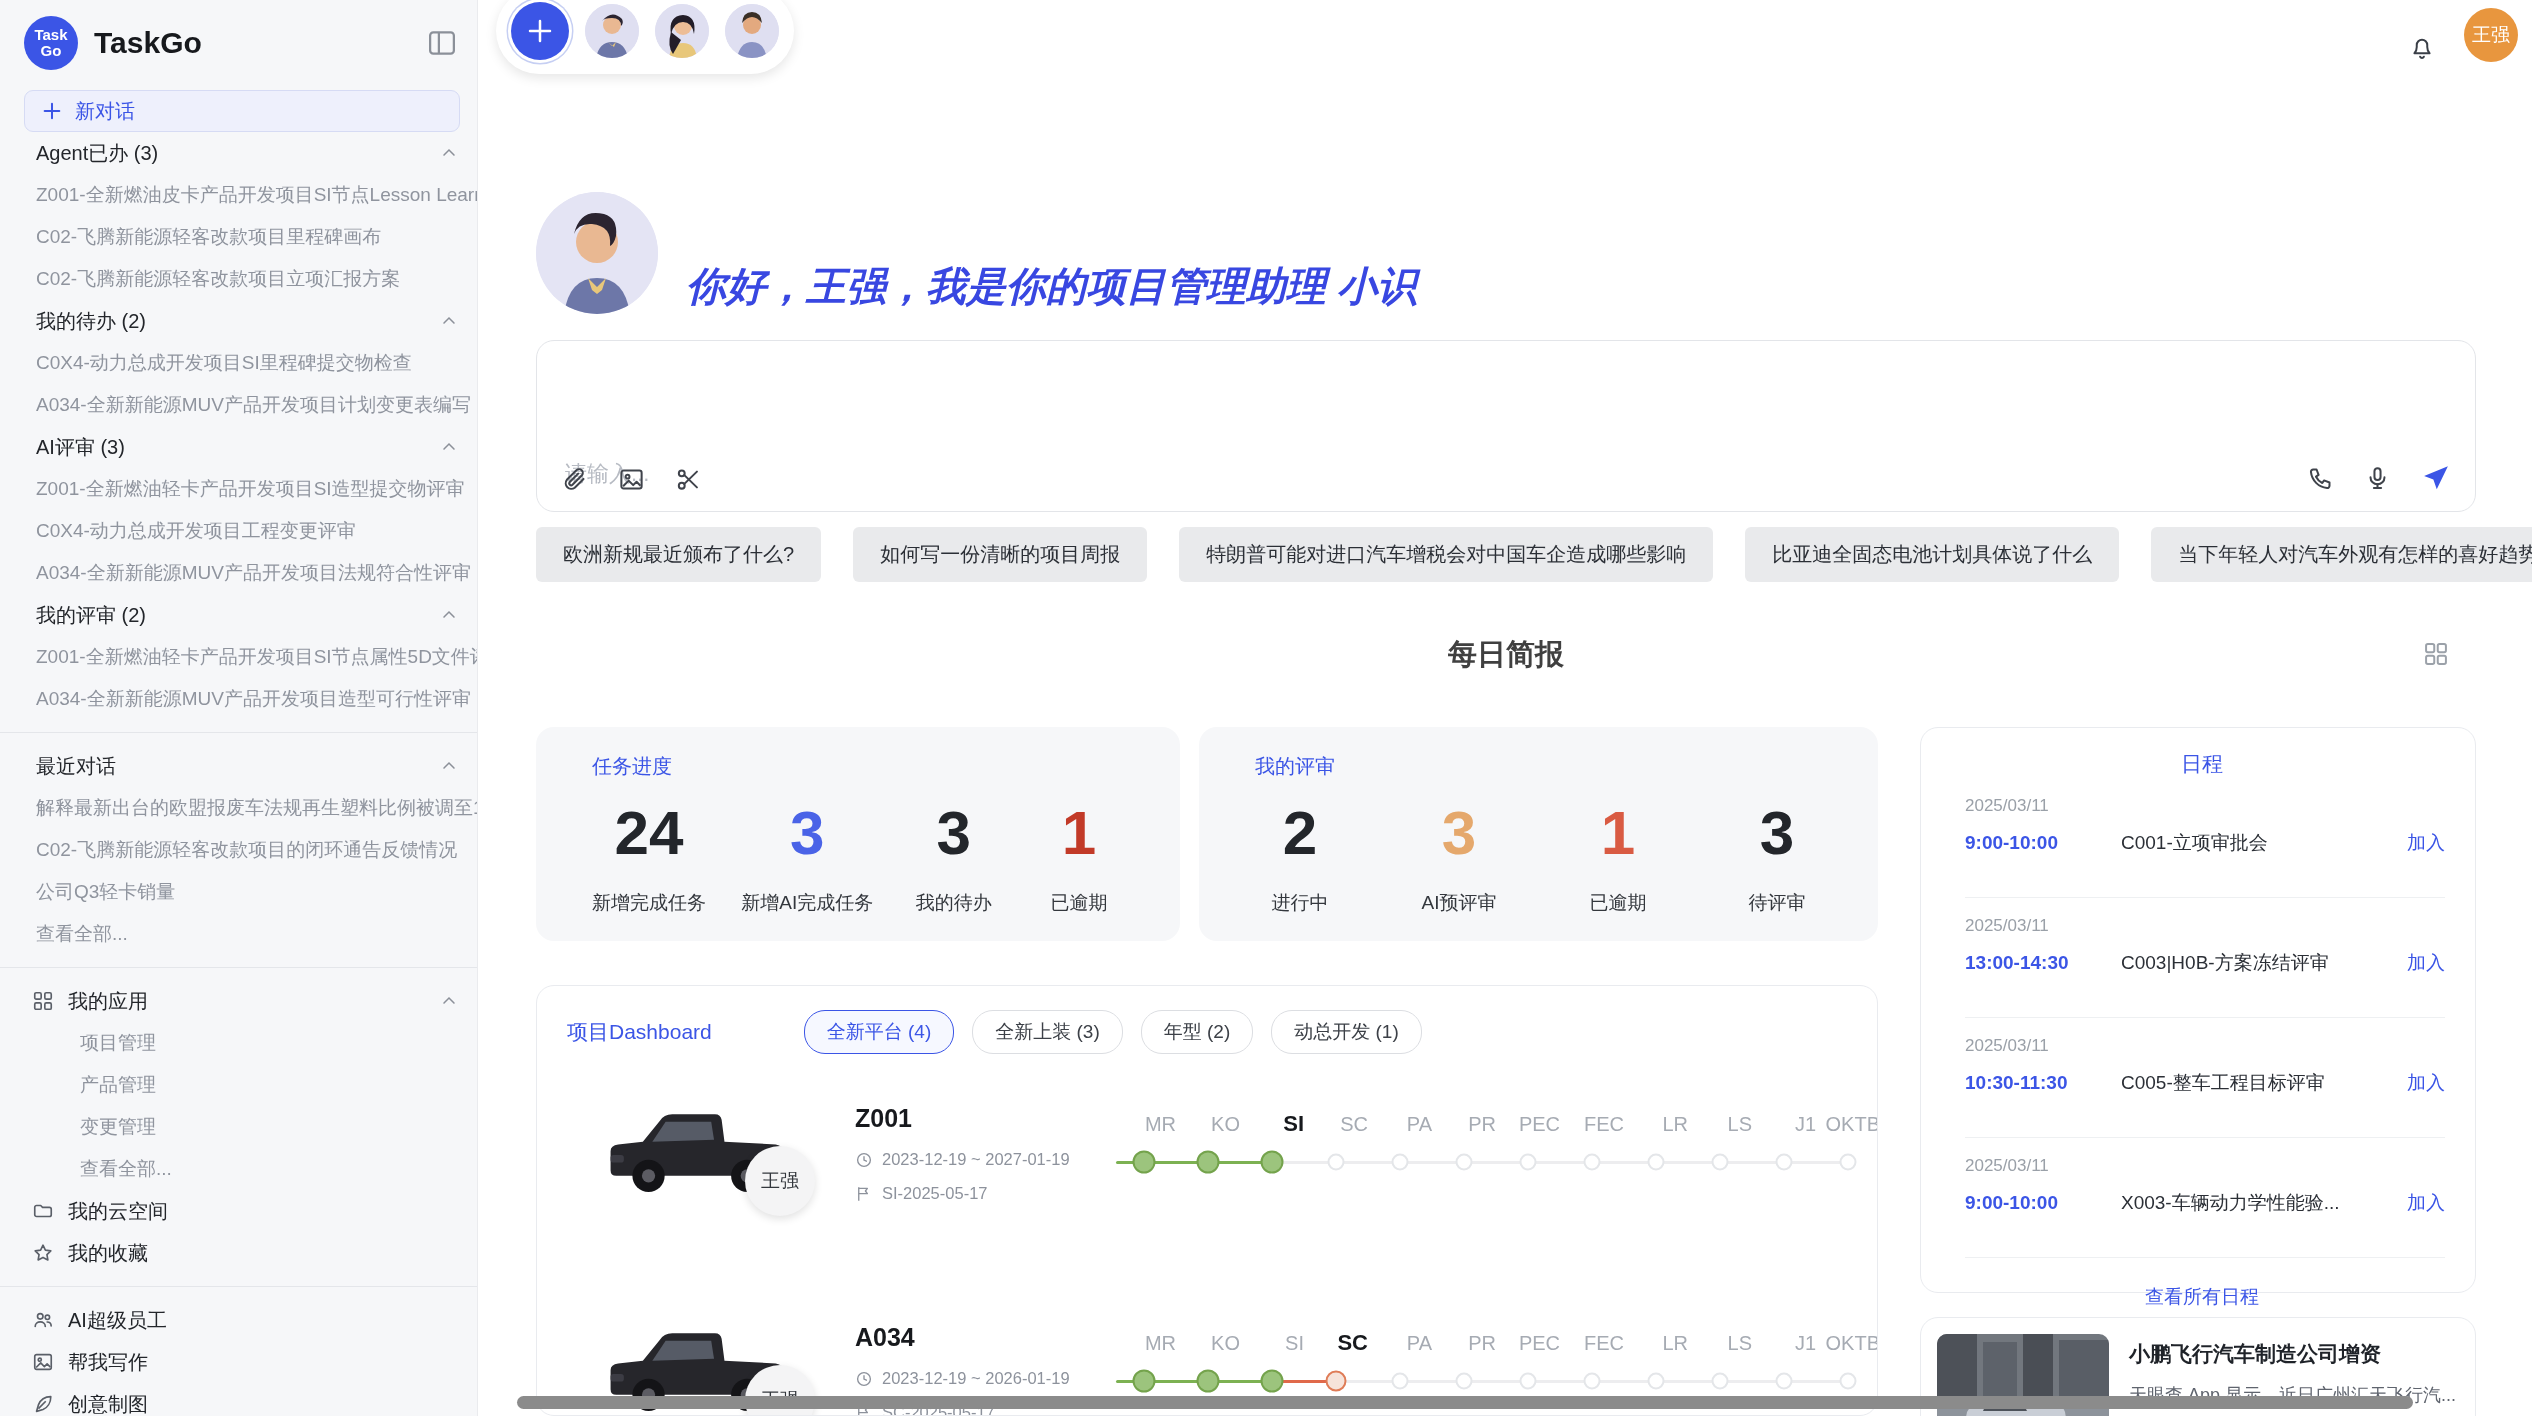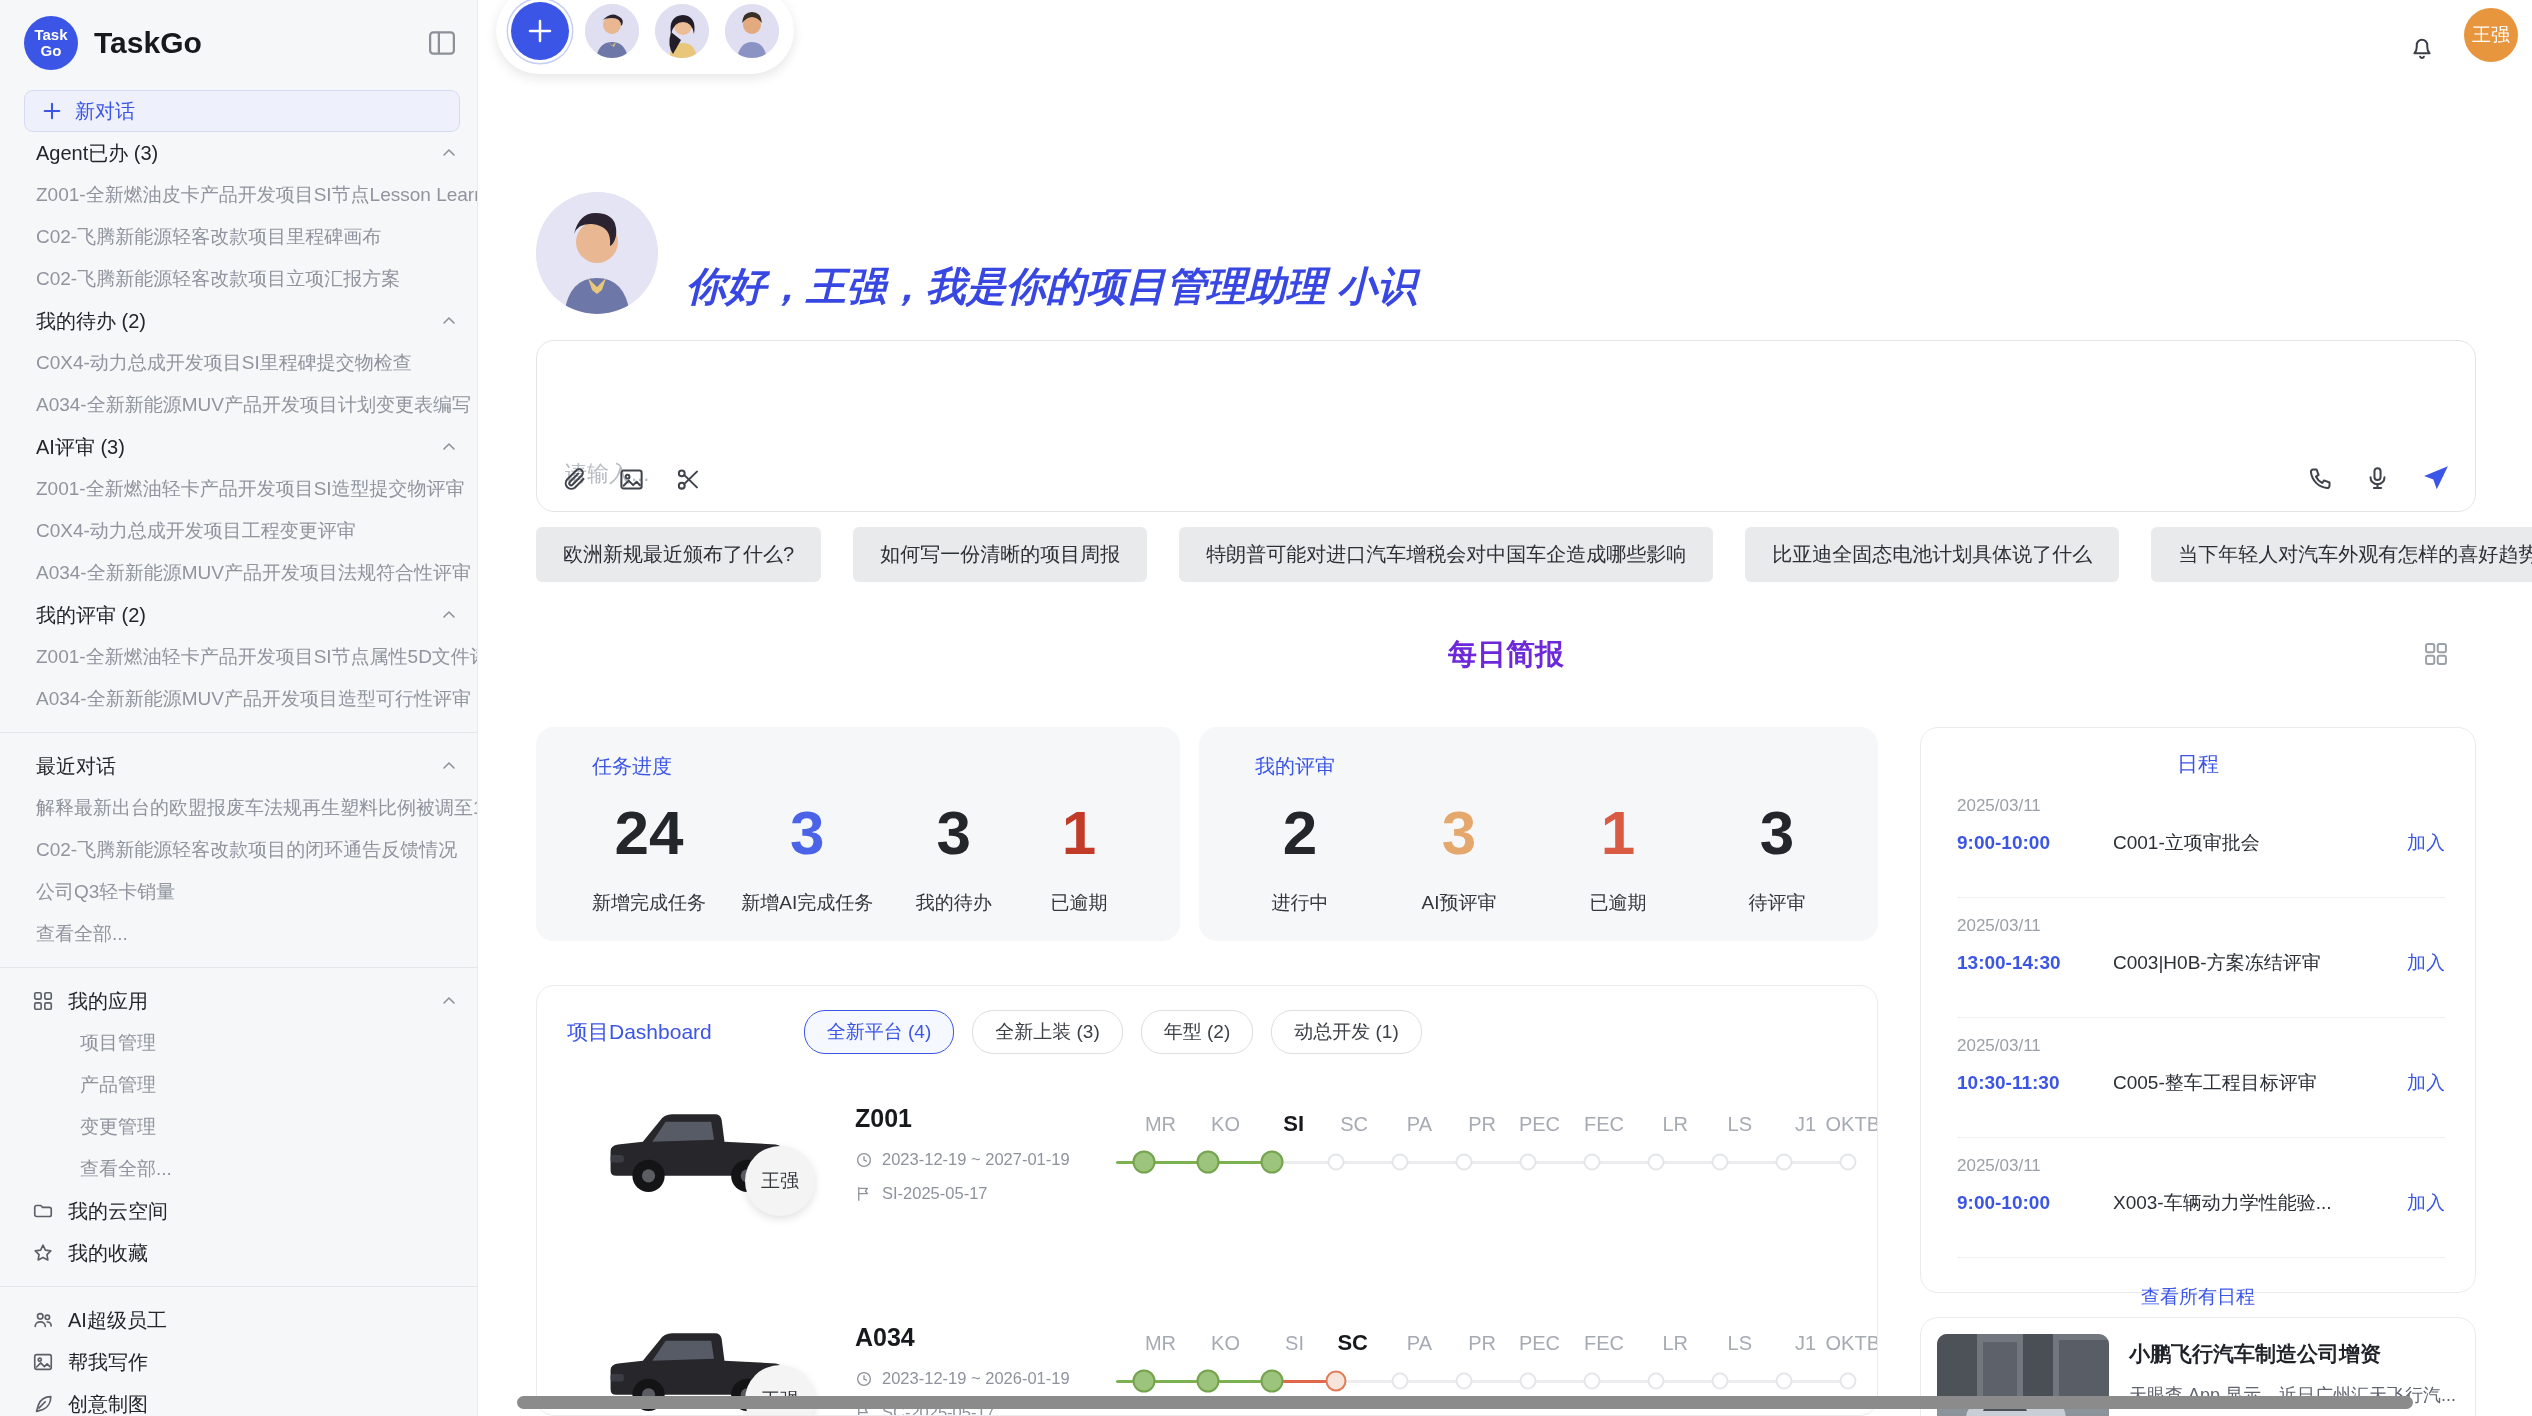--- a/index.html
+++ b/index.html
@@ -50,21 +50,21 @@
   .in-left{position:absolute;left:24px;bottom:18px;display:flex;gap:30px;color:#3f434b;}
   .in-right{position:absolute;right:24px;bottom:18px;display:flex;gap:30px;align-items:center;color:#3f434b;}
   .send{color:#3b55e6;}
   .in-left > span, .in-right > span{cursor:pointer;}
 
   .chips{position:absolute;left:58px;top:527px;width:1940px;display:flex;gap:32px;}
   .chip{height:55px;background:#e9eaec;border-radius:6px;display:flex;align-items:center;
         padding:0 27px;font-size:20px;color:#2b2f36;white-space:nowrap;cursor:pointer;}
 
   .brief{position:absolute;left:58px;top:632px;width:1940px;height:44px;}
-  .brief-title{text-align:center;font-size:29px;font-weight:bold;color:#6d28d9;line-height:44px;}
+  .brief-title{text-align:center;font-size:29px;font-weight:bold;color:#404040;line-height:44px;}
   .brief-ico{position:absolute;right:26px;top:8px;color:#9ba1a9;cursor:pointer;}
 
   .stats{position:absolute;left:58px;top:727px;display:flex;gap:19px;}
   .stat-card{background:#f6f7f9;border-radius:18px;height:214px;box-sizing:border-box;padding:26px 56px;}
   .stat-card.c1{width:644px;}
   .stat-card.c2{width:679px;}
   .stat-title{font-size:20px;color:#3b55e6;}
   .metrics{display:flex;justify-content:space-between;margin-top:18px;}
   .metric{text-align:center;min-width:90px;}
   .num{font-size:62px;font-weight:bold;line-height:70px;}
@@ -98,21 +98,21 @@
   .baseline{position:absolute;left:32px;right:32px;top:17px;height:3px;background:#ededef;border-radius:2px;}
   .seg{position:absolute;top:17px;height:3px;border-radius:2px;}
   .seg.green{left:4px;width:156px;background:#7cb152;}
   .seg.red{left:160px;width:64px;background:#e0694a;}
   .dot{position:absolute;top:18px;transform:translate(-50%,-50%);width:17px;height:17px;border-radius:50%;
        background:#fff;border:2px solid #e4e6e9;box-sizing:border-box;}
   .dot.done{width:23px;height:23px;background:#9cc47d;border-color:#74a34c;}
   .dot.cur-over{width:21px;height:21px;background:#f6e3da;border-color:#df7c57;}
 
   .sched{position:absolute;left:1442px;top:727px;width:556px;height:566px;border:1.5px solid #e9ebef;
-         border-radius:18px;box-sizing:border-box;background:#fff;padding:22px 0 0 0;}
+         border-radius:18px;box-sizing:border-box;background:#fff;padding:22px 0 0 8px;}
   .sched-title{text-align:center;font-size:21px;color:#3b55e6;}
   .event{padding:18px 30px 0 36px;height:85px;}
   .ev-date{font-size:17px;color:#9aa0a8;}
   .ev-row{display:flex;align-items:center;margin-top:14px;}
   .ev-time{width:156px;font-size:19px;font-weight:bold;color:#3b55e6;}
   .ev-name{flex:1;font-size:19px;color:#2b2f36;white-space:nowrap;overflow:hidden;}
   .ev-join{font-size:19px;color:#3b55e6;cursor:pointer;}
   .ev-div{height:1px;background:#eef0f2;margin:16px 30px 0 36px;}
   .view-all{text-align:center;font-size:19px;color:#3b55e6;margin-top:26px;cursor:pointer;}
 

